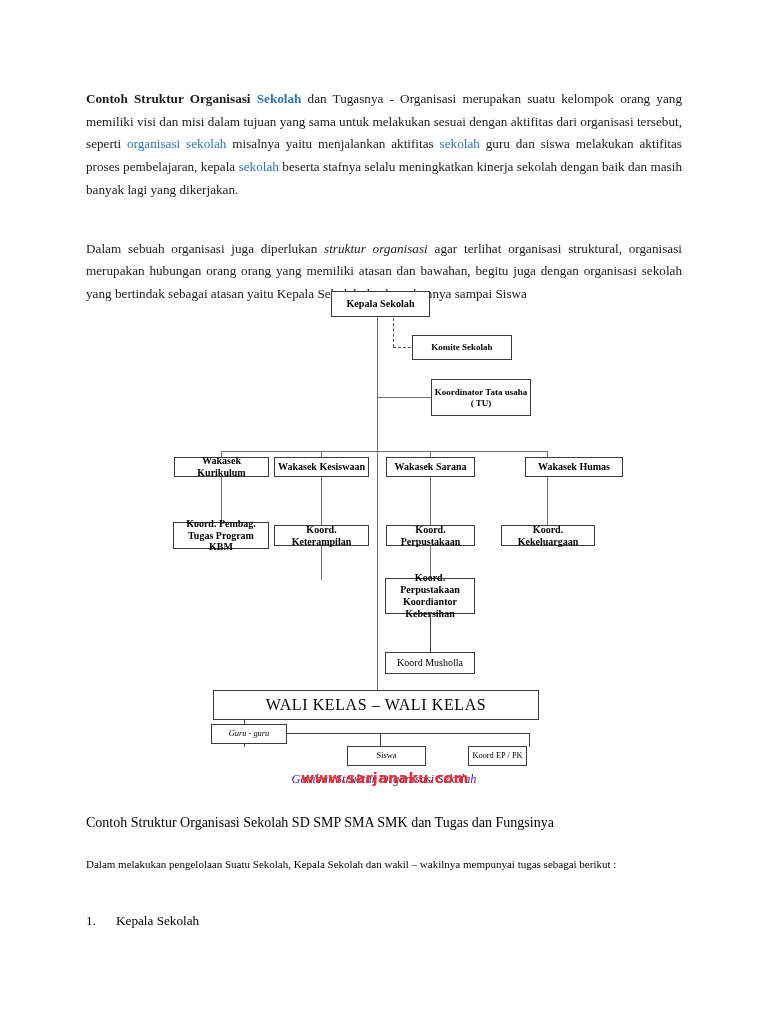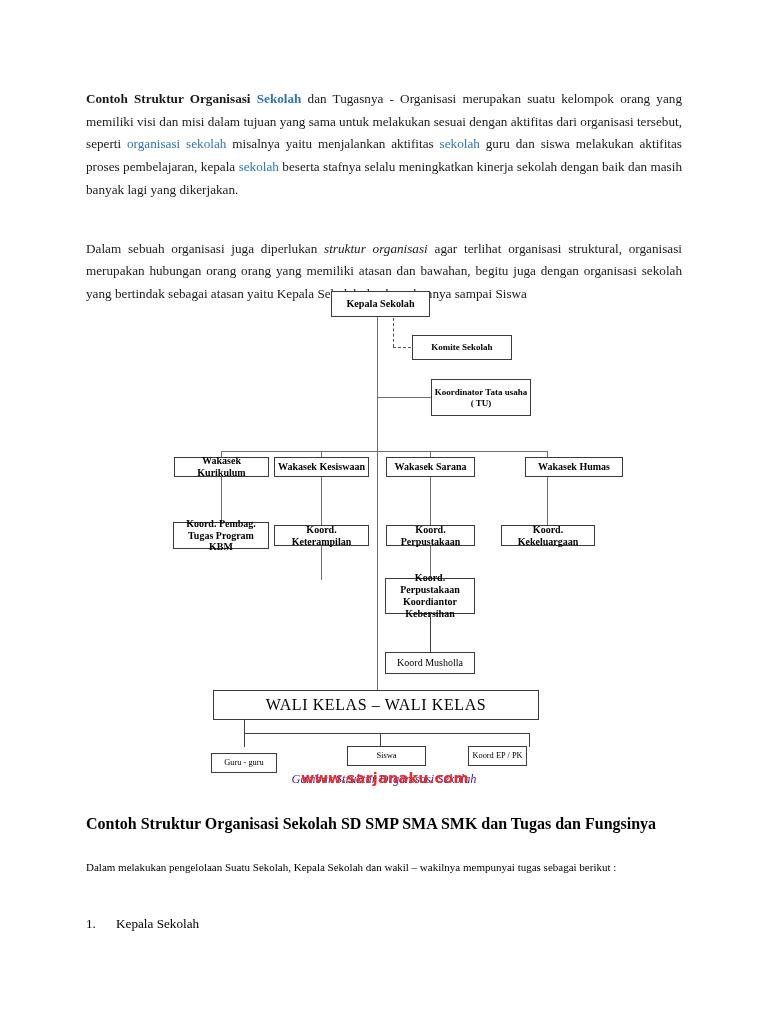--- a/index.html
+++ b/index.html
@@ -147,22 +147,22 @@
 
   
   .lower {
     position: absolute;
     left: 86px;
     top: 812px;
     width: 596px;
   }
   h2.subhead {
     margin: 0;
-    font-size: 16px;
-    font-weight: bold;
+    font-size: 14px;
+    font-weight: normal;
     line-height: 1.5;
   }
   .lower p {
     margin: 0;
     font-size: 11px;
     line-height: 1.72;
     text-align: justify;
   }
   .list-item {
     display: flex;
@@ -236,21 +236,21 @@
     <div class="box plain" style="left:385px; top:367px; width:90px; height:22px;">Koord Musholla</div>
 
     <div class="box wali" style="left:213px; top:405px; width:326px; height:30px;">WALI KELAS – WALI KELAS</div>
 
     <div class="ln v dark" style="left:244px; top:435px; height:14px;"></div>
     <div class="ln h dark" style="left:244px; top:448px; width:286px;"></div>
     <div class="ln v dark" style="left:244px; top:448px; height:14px;"></div>
     <div class="ln v dark" style="left:380px; top:448px; height:14px;"></div>
     <div class="ln v dark" style="left:529px; top:448px; height:14px;"></div>
 
-    <div class="box bottom" style="left:211px; top:468px; width:66px; height:20px;">Guru - guru</div>
+    <div class="box bottom" style="left:211px; top:439px; width:76px; height:20px;font-style:italic;">Guru - guru</div>
     <div class="box bottom" style="left:347px; top:461px; width:79px; height:20px;">Siswa</div>
     <div class="box bottom" style="left:468px; top:461px; width:59px; height:20px;">Koord EP / PK</div>
 
   </div>
 
   <div class="caption" style="top:772px;">Gambar Struktur Organisasi Sekolah</div>
 
   <div class="lower">
     <h2 class="subhead">Contoh Struktur Organisasi Sekolah SD SMP SMA SMK dan Tugas dan Fungsinya</h2>
 

